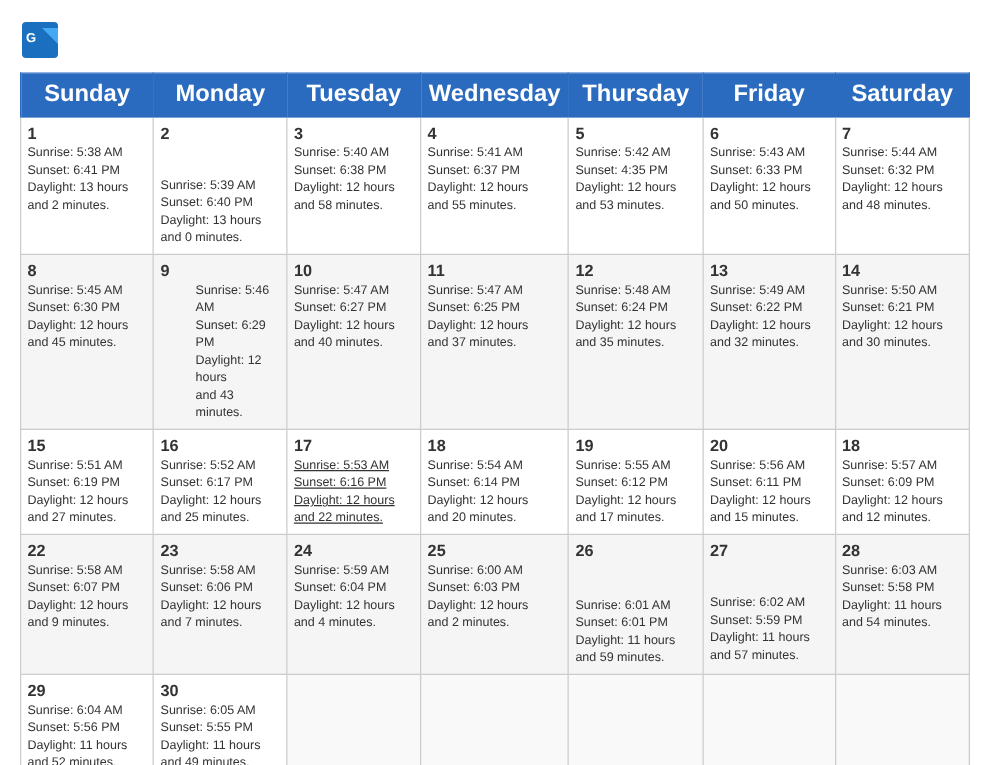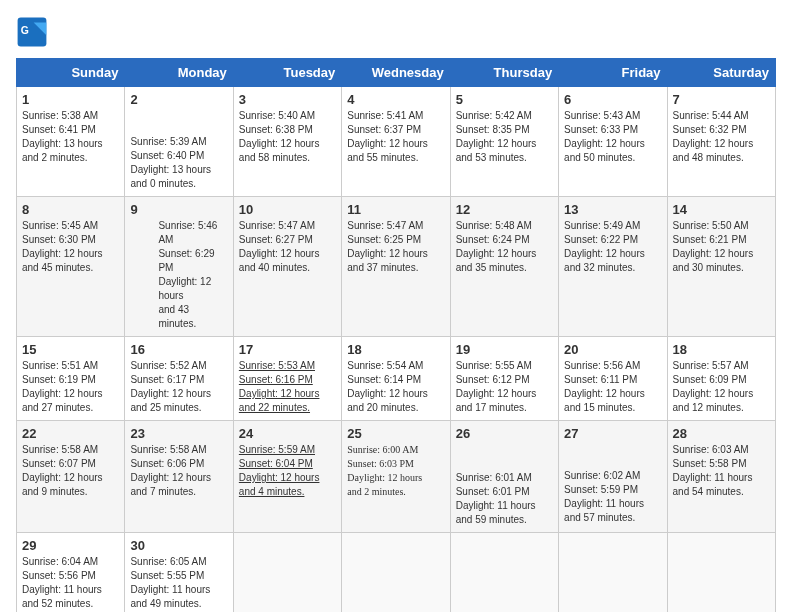--- a/index.html
+++ b/index.html
@@ -38,23 +38,23 @@
       color: #333;
     }
     table {
       width: 100%;
       border-collapse: collapse;
       font-size: 11px;
     }
     thead tr th {
       background-color: #2a6bbf;
       color: #fff;
-      text-align: right;
+      text-align: center;
       padding: 6px 6px;
-      font-size: 13px;
+      font-size: 19px;
       font-weight: bold;
       border: 1px solid #2a6bbf;
     }
     tbody tr td {
       border: 1px solid #ccc;
       vertical-align: top;
       padding: 5px 5px;
       width: 14.28%;
       height: 80px;
       background: #fff;
@@ -137,21 +137,21 @@
         <td>
           <span class="day-num">4</span>
           <div class="day-info" style="white-space: pre-line;">Sunrise: 5:41 AM
 Sunset: 6:37 PM
 Daylight: 12 hours
 and 55 minutes.</div>
         </td>
         <td>
           <span class="day-num">5</span>
           <div class="day-info" style="white-space: pre-line;">Sunrise: 5:42 AM
-Sunset: 8:35 PM
+Sunset: 4:35 PM
 Daylight: 12 hours
 and 53 minutes.</div>
         </td>
         <td>
           <span class="day-num">6</span>
           <div class="day-info" style="white-space: pre-line;">Sunrise: 5:43 AM
 Sunset: 6:33 PM
 Daylight: 12 hours
 and 50 minutes.</div>
         </td>
@@ -275,28 +275,28 @@
         </td>
         <td>
           <span class="day-num">23</span>
           <div class="day-info" style="white-space: pre-line;">Sunrise: 5:58 AM
 Sunset: 6:06 PM
 Daylight: 12 hours
 and 7 minutes.</div>
         </td>
         <td>
           <span class="day-num">24</span>
-          <div class="day-info" style="white-space: pre-line; text-decoration: underline;">Sunrise: 5:59 AM
+          <div class="day-info" style="white-space: pre-line;">Sunrise: 5:59 AM
 Sunset: 6:04 PM
 Daylight: 12 hours
 and 4 minutes.</div>
         </td>
         <td>
           <span class="day-num">25</span>
-          <div class="day-info" style="white-space: pre-line; font-family: Liberation Serif, serif;">Sunrise: 6:00 AM
+          <div class="day-info" style="white-space: pre-line;">Sunrise: 6:00 AM
 Sunset: 6:03 PM
 Daylight: 12 hours
 and 2 minutes.</div>
         </td>
         <td>
           <span class="day-num">26</span>
           <div class="day-info" style="white-space: pre-line; margin-top: 30px;">Sunrise: 6:01 AM
 Sunset: 6:01 PM
 Daylight: 11 hours
 and 59 minutes.</div>

